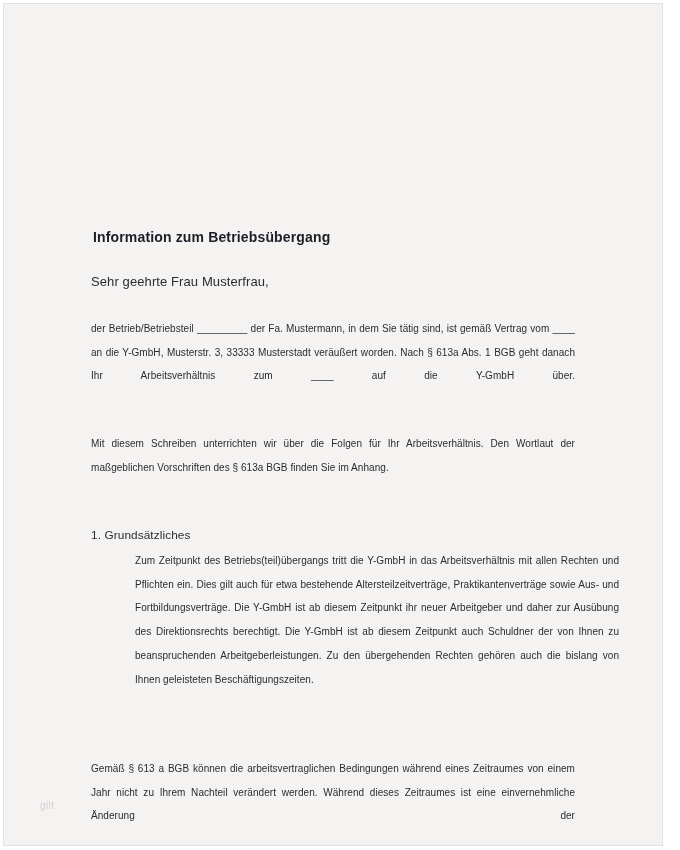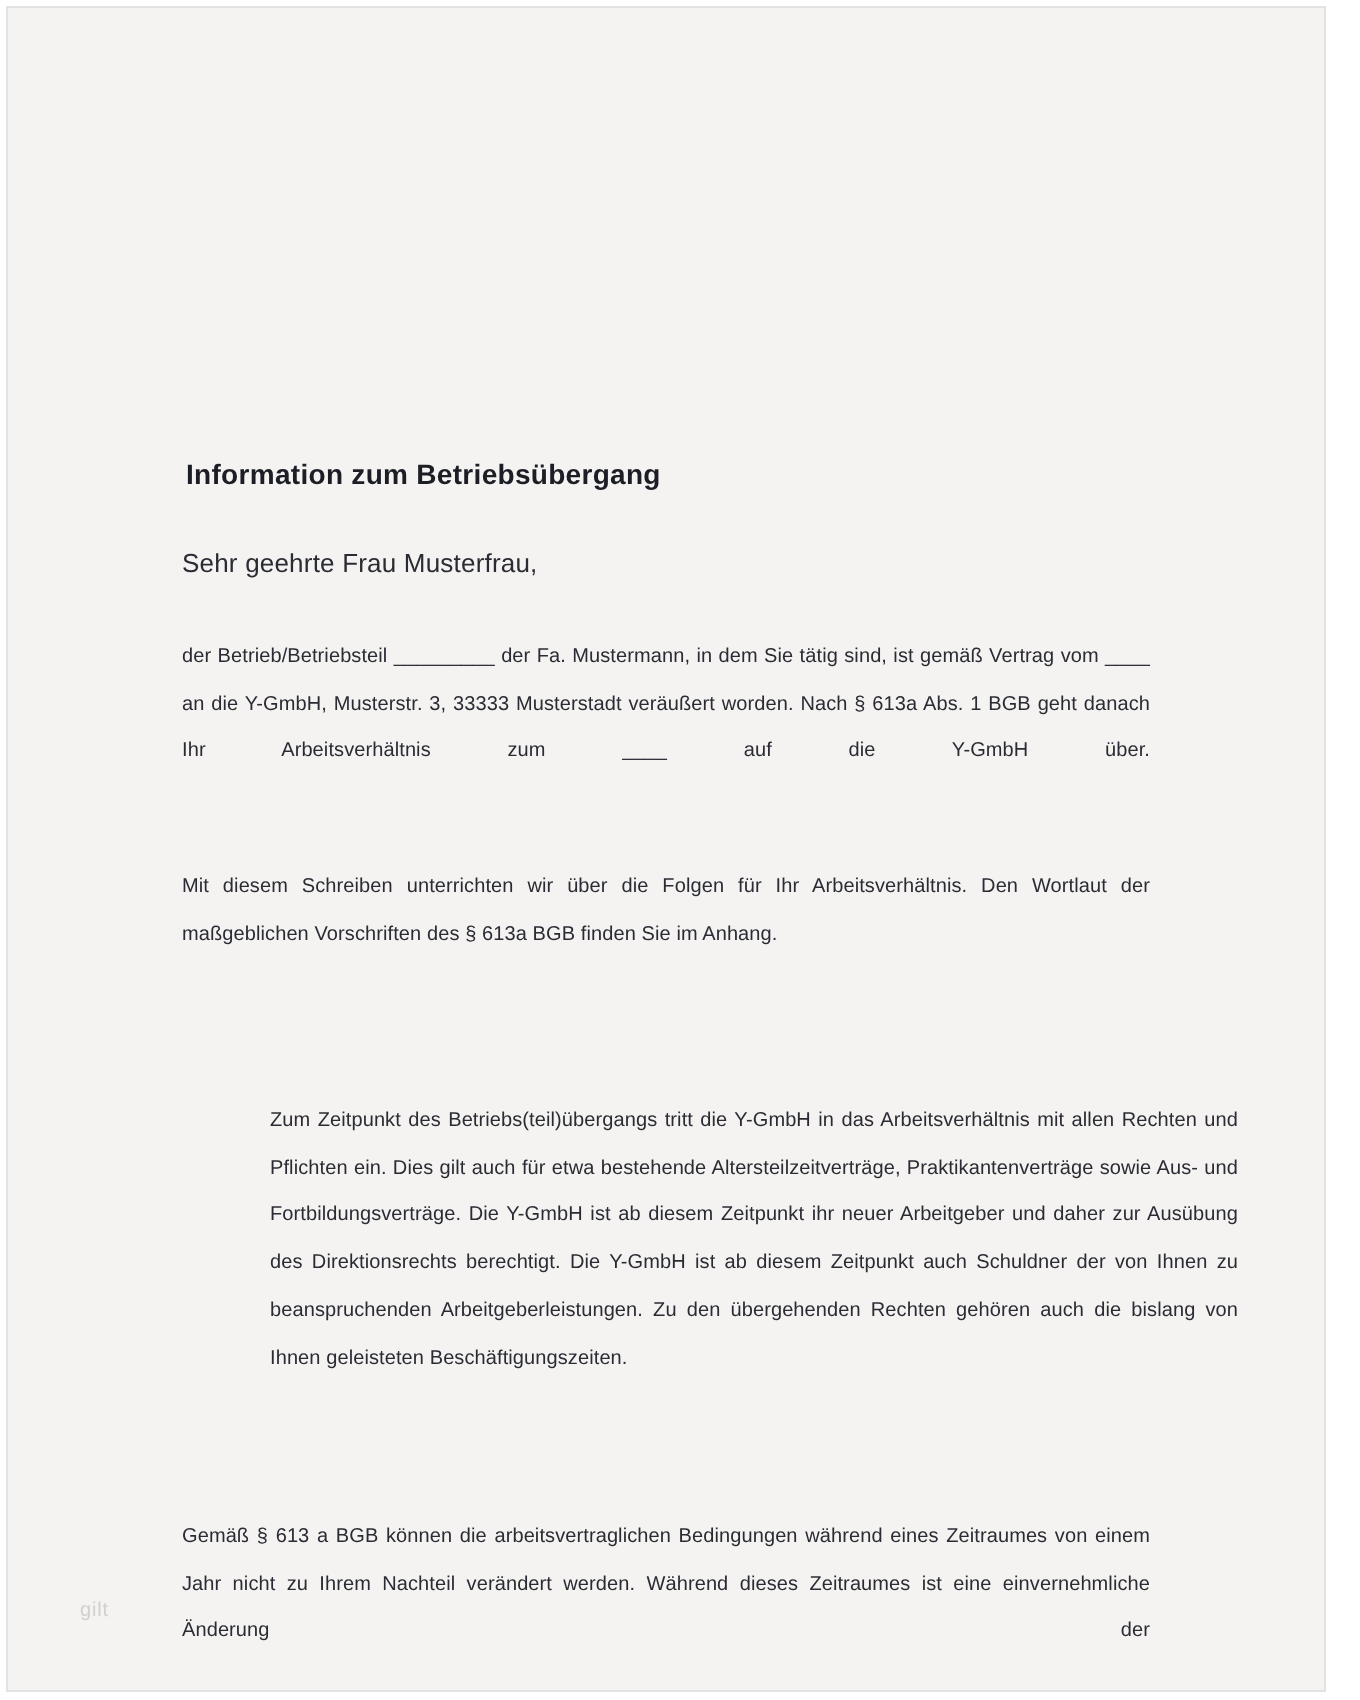--- a/index.html
+++ b/index.html
@@ -112,20 +112,21 @@
 
 
   <div class="doc-title">Information zum Betriebsübergang</div>
 
   <div class="salutation">Sehr geehrte Frau Musterfrau,</div>
 
   <div class="para full-justify" id="para-transfer">der Betrieb/Betriebsteil _________ der Fa. Mustermann, in dem Sie tätig sind, ist gemäß Vertrag vom ____ an die Y-GmbH, Musterstr. 3, 33333 Musterstadt veräußert worden. Nach § 613a Abs. 1 BGB geht danach Ihr Arbeitsverhältnis zum ____ auf die Y-GmbH über.</div>
 
   <div class="para ragged-last" id="para-inform">Mit diesem Schreiben unterrichten wir über die Folgen für Ihr Arbeitsverhältnis. Den Wortlaut der maßgeblichen Vorschriften des § 613a BGB finden Sie im Anhang.</div>
 
+  <div class="section-head" id="section-1-head">1. Grundsätzliches</div>
 
   <div class="para ragged-last" id="para-principles">Zum Zeitpunkt des Betriebs(teil)übergangs tritt die Y-GmbH in das Arbeitsverhältnis mit allen Rechten und Pflichten ein. Dies gilt auch für etwa bestehende Altersteilzeitverträge, Praktikantenverträge sowie Aus- und Fortbildungsverträge. Die Y-GmbH ist ab diesem Zeitpunkt ihr neuer Arbeitgeber und daher zur Ausübung des Direktionsrechts berechtigt. Die Y-GmbH ist ab diesem Zeitpunkt auch Schuldner der von Ihnen zu beanspruchenden Arbeitgeberleistungen. Zu den übergehenden Rechten gehören auch die bislang von Ihnen geleisteten Beschäftigungszeiten.</div>
 
   <div class="para full-justify" id="para-protection">Gemäß § 613 a BGB können die arbeitsvertraglichen Bedingungen während eines Zeitraumes von einem Jahr nicht zu Ihrem Nachteil verändert werden. Während dieses Zeitraumes ist eine einvernehmliche Änderung der</div>
 
   <div class="watermark">gilt</div>
 
 </div>
 
 </body></html>

